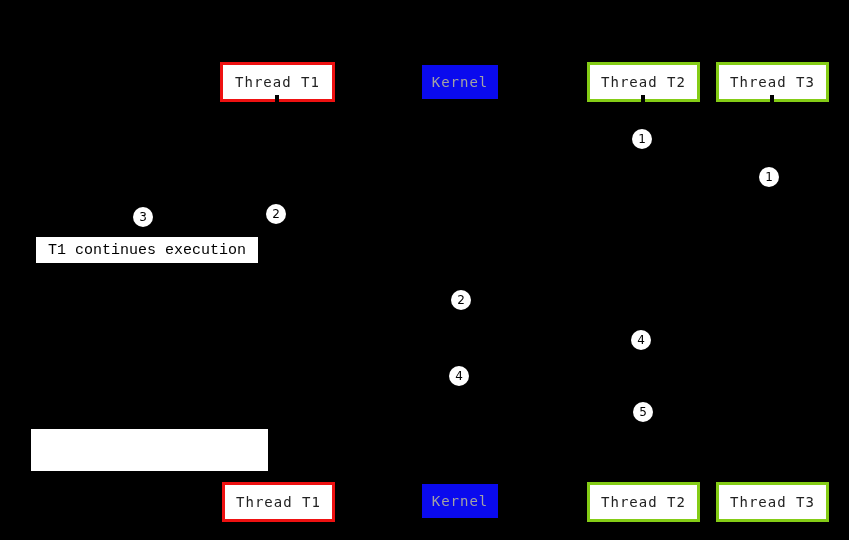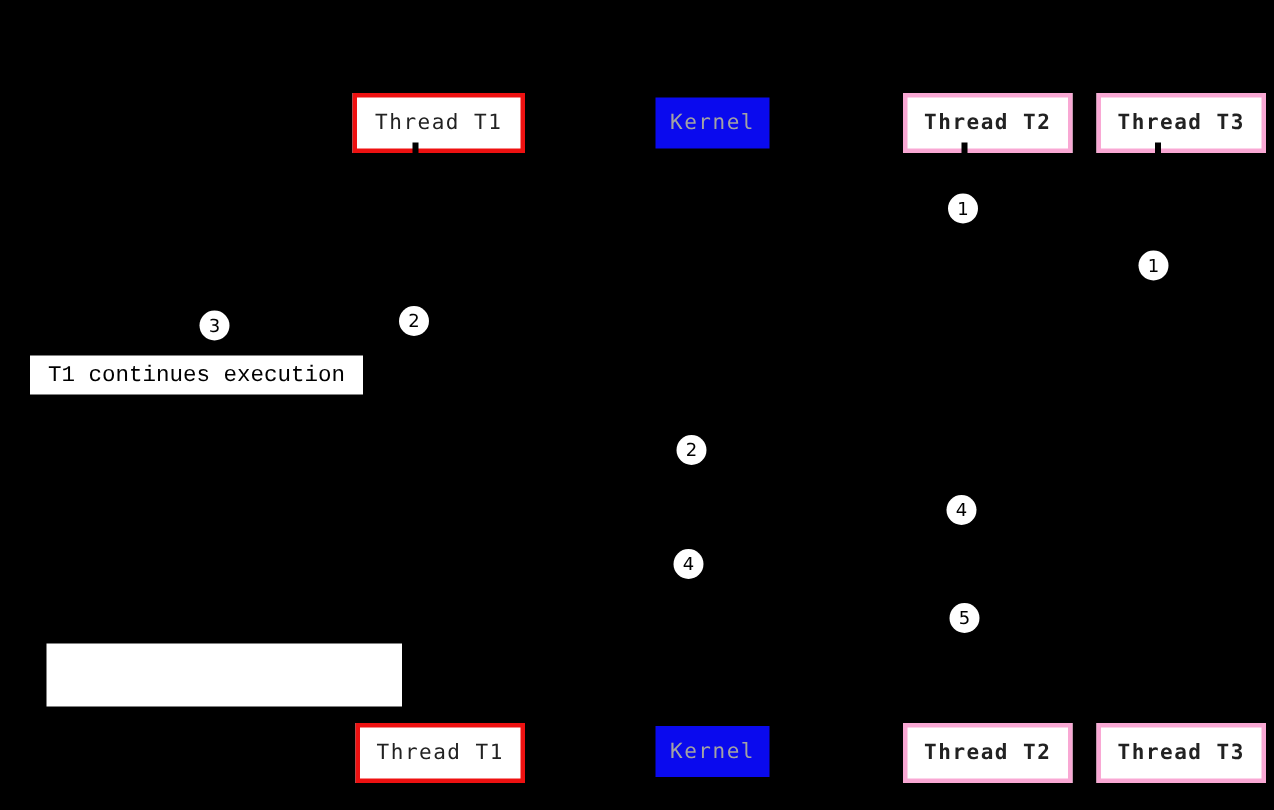--- a/index.html
+++ b/index.html
@@ -19,24 +19,23 @@
     position: absolute;
     display: flex;
     align-items: center;
     justify-content: center;
     box-sizing: border-box;
     background: #ffffff;
     font-size: 14px;
     letter-spacing: 1px;
     color: #222222;
     white-space: nowrap;
-    margin-left: 15px;
   }
   .box.red-border  { border: 3px solid #ee1111; }
-  .box.blue-border { border: 3px solid #f9a8d4; font-weight: bold; }
+  .box.blue-border { border: 3px solid #84cc16; }
   .box.kernel {
     background: #0a0aee;
     color: #a3a3a3;
     border: none;
   }
   .marker {
     position: absolute;
     width: 20px;
     height: 20px;
     border-radius: 50%;
@@ -44,21 +43,21 @@
     color: #000000;
     display: flex;
     align-items: center;
     justify-content: center;
     font-family: "DejaVu Sans", sans-serif;
     font-size: 12px;
     line-height: 1;
   }
   .note-box {
     position: absolute;
-    left: 20px;
+    left: 36px;
     top: 237px;
     width: 222px;
     height: 26px;
     background: #ffffff;
     color: #000000;
     font-family: "Liberation Mono", monospace;
     font-size: 15px;
     display: flex;
     align-items: center;
     justify-content: center;

